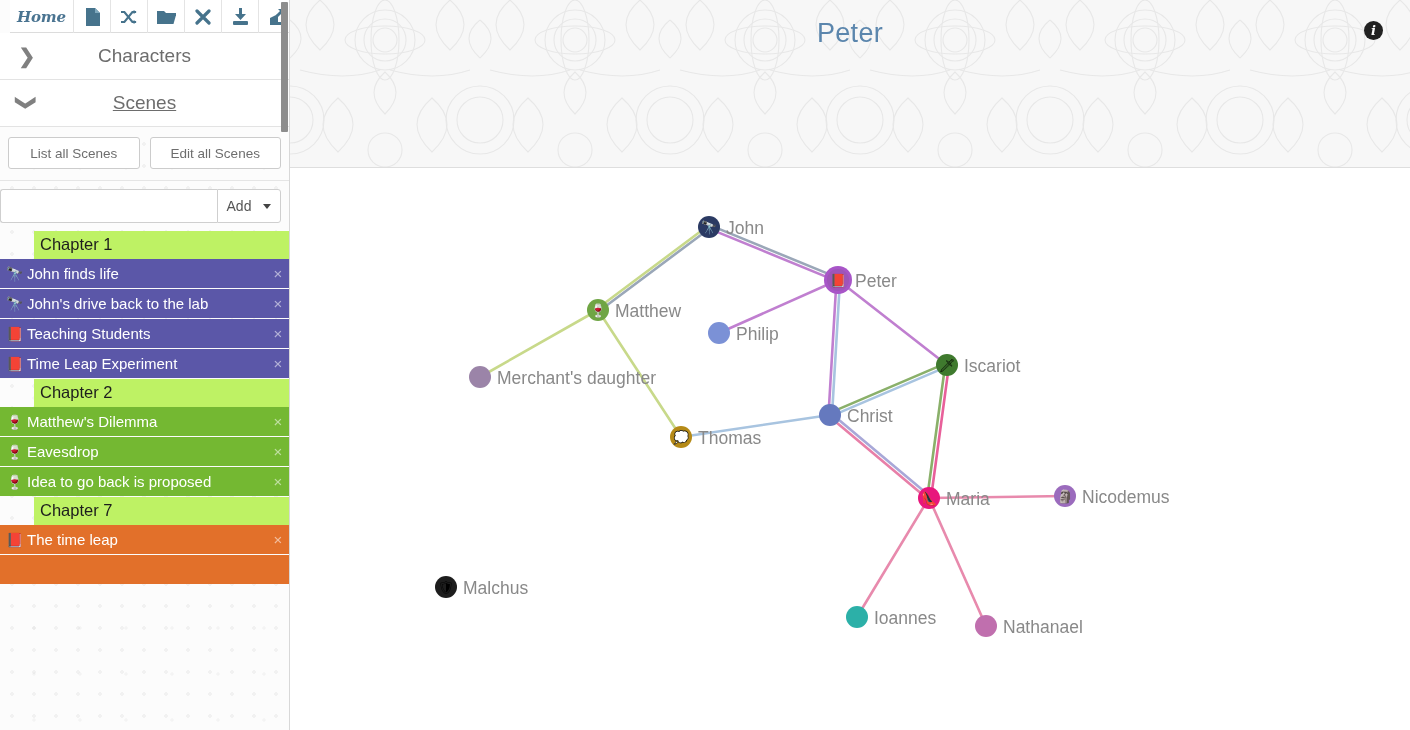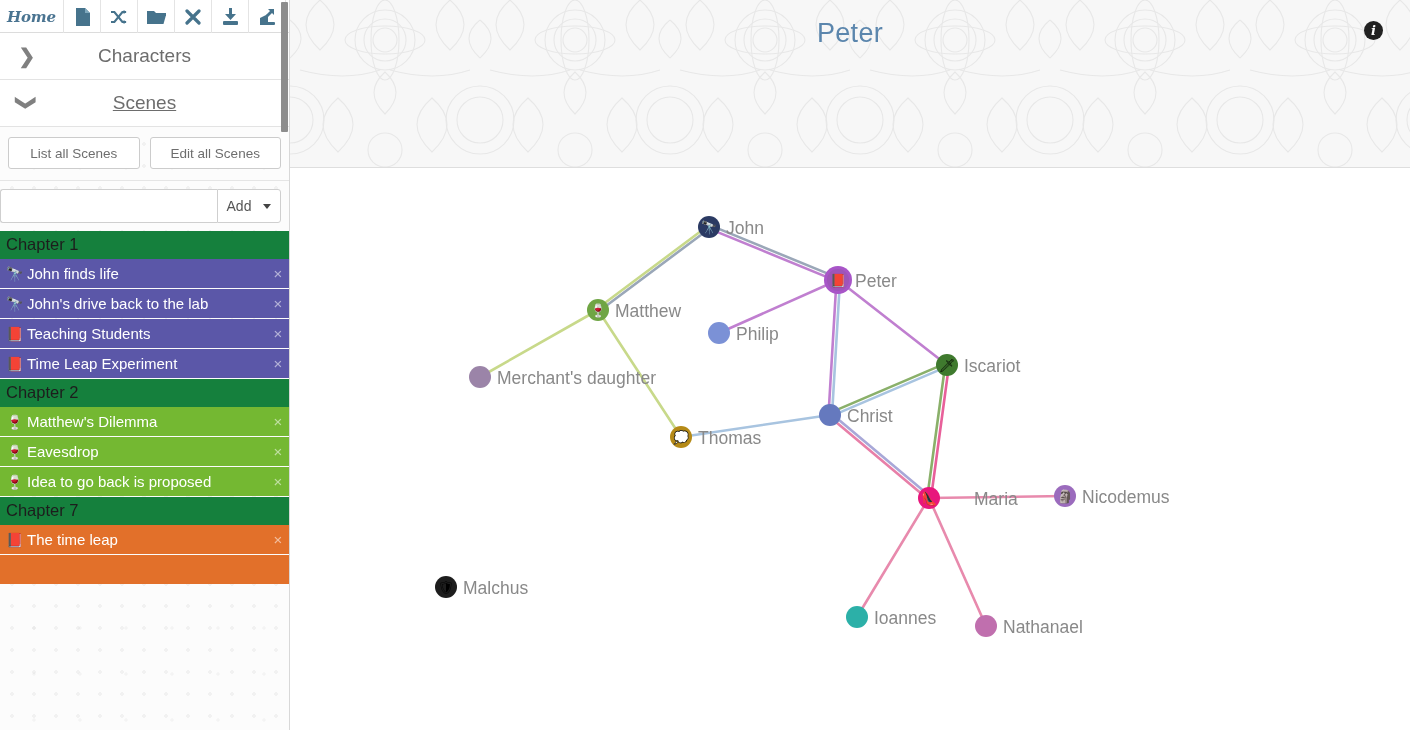--- a/index.html
+++ b/index.html
@@ -43,20 +43,21 @@
   }
 
   
   #toolbar {
     position: relative;
     display: flex;
     height: 33px;
     background: #ffffff;
     border-bottom: 1px solid #dcdcdc;
     z-index: 3;
+    margin-left: 10px;
   }
   .tb-item {
     flex: 0 0 auto;
     width: 37px;
     height: 33px;
     display: flex;
     align-items: center;
     justify-content: center;
     border-right: 1px solid #e4e4e4;
     cursor: pointer;
@@ -187,25 +188,26 @@
     border-right: 4.5px solid transparent;
     border-top: 5.5px solid #444;
   }
 
   
   #chapter-list {
     position: relative;
     z-index: 2;
   }
   .chapter-head {
-    background: #15803d;
+    background: #bef264;
     font-size: 16.5px;
     color: #1d1d1d;
     padding: 4px 0 5px 6px;
     font-weight: 400;
+    margin-left: 34px;
   }
   .scene-row {
     display: flex;
     align-items: center;
     height: 29px;
     margin-bottom: 1px;
     color: #ffffff;
     font-size: 15px;
     cursor: pointer;
     padding-left: 6px;
@@ -569,21 +571,21 @@
           <div class="glabel" style="left: 674px; top: 198px;">Iscariot</div>
           <div class="gnode" style="left: 540px; top: 247px; width: 22px; height: 22px; background: rgb(101, 121, 190);"></div>
           <div class="glabel" style="left: 557px; top: 248px;">Christ</div>
           <div class="gnode" style="left: 391px; top: 269px; width: 22px; height: 22px; background: rgb(181, 138, 23);">
             <span>💭</span>
           </div>
           <div class="glabel" style="left: 408px; top: 270px;">Thomas</div>
           <div class="gnode" style="left: 639px; top: 330px; width: 22px; height: 22px; background: rgb(232, 22, 124);">
             <span>👠</span>
           </div>
-          <div class="glabel" style="left: 684px; top: 331px;">Maria</div>
+          <div class="glabel" style="left: 656px; top: 331px;">Maria</div>
           <div class="gnode" style="left: 775px; top: 328px; width: 22px; height: 22px; background: rgb(155, 107, 189);">
             <span>🗿</span>
           </div>
           <div class="glabel" style="left: 792px; top: 329px;">Nicodemus</div>
           <div class="gnode" style="left: 156px; top: 419px; width: 22px; height: 22px; background: rgb(29, 29, 29);">
             <span>🛡</span>
           </div>
           <div class="glabel" style="left: 173px; top: 420px;">Malchus</div>
           <div class="gnode" style="left: 567px; top: 449px; width: 22px; height: 22px; background: rgb(44, 176, 168);"></div>
           <div class="glabel" style="left: 584px; top: 450px;">Ioannes</div>

